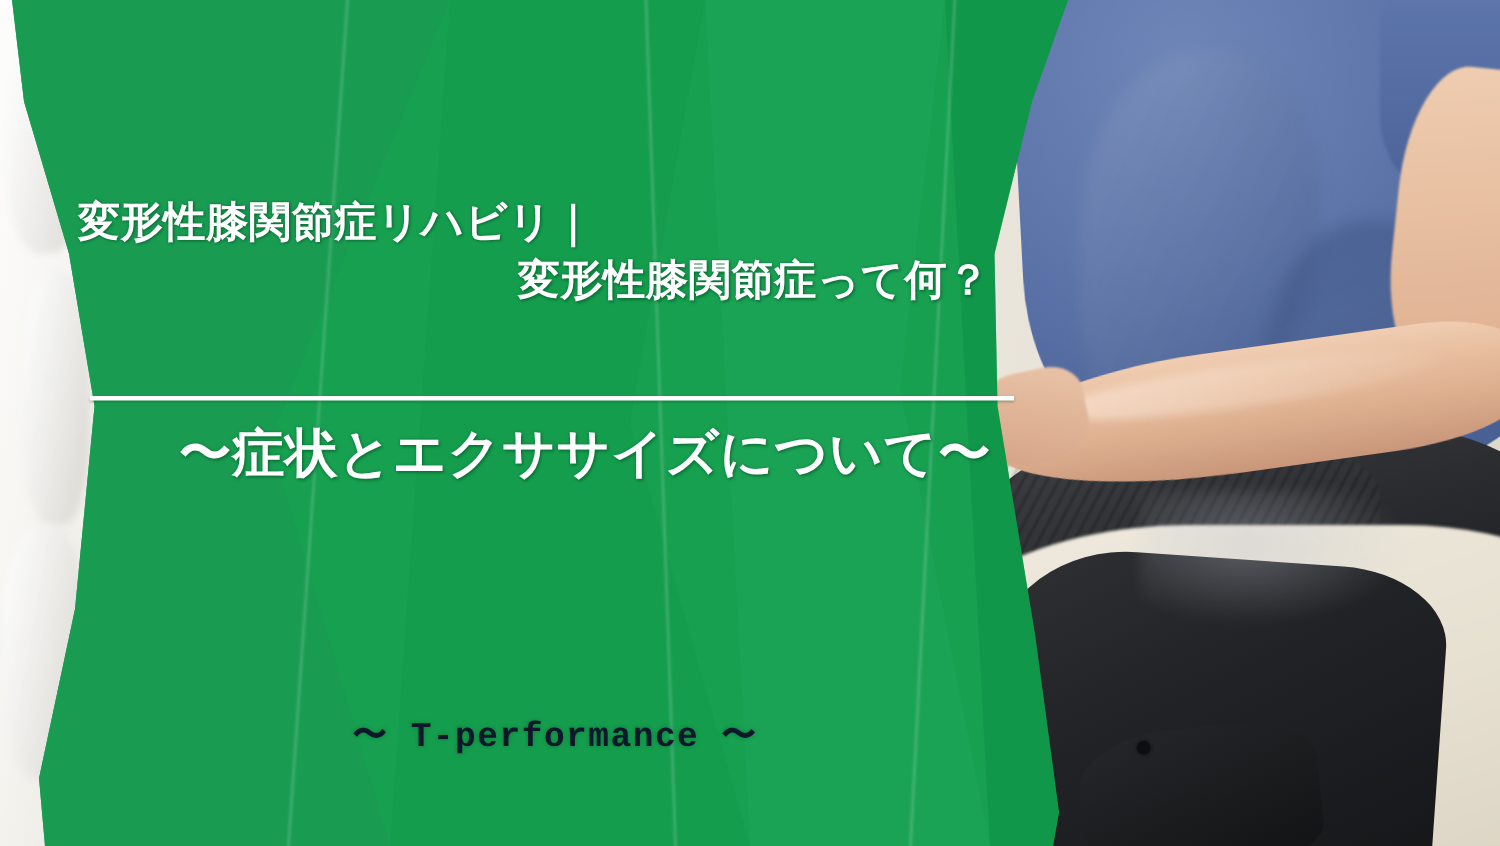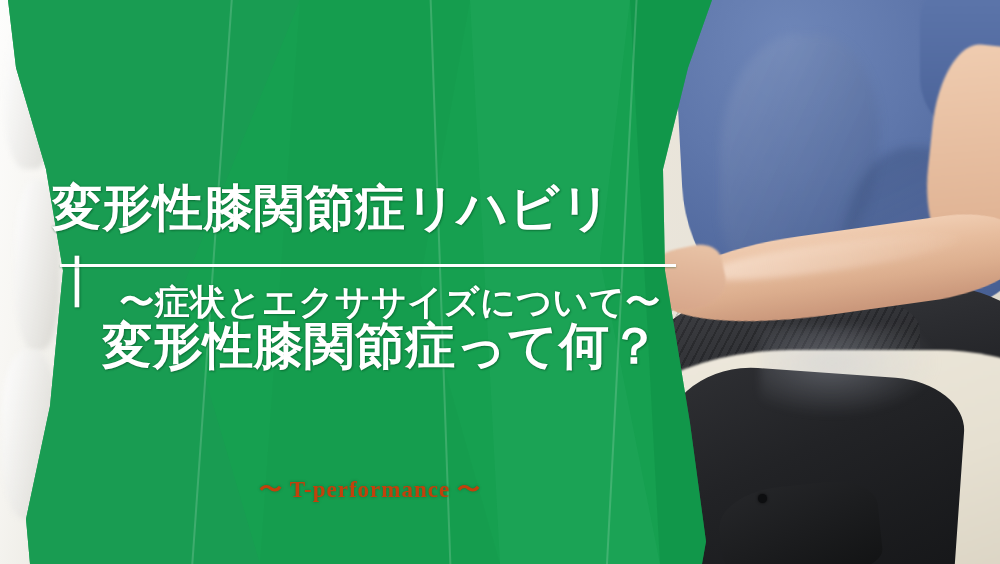--- a/index.html
+++ b/index.html
@@ -268,27 +268,26 @@
     z-index:5;
   }
   .headline{
     position:absolute;
     left:0;
     top:130px;
     width:660px;
     color:#ffffff;
     font-family:"Liberation Serif","DejaVu Serif",serif;
     font-weight:700;
-    font-size:50px;
+    font-size:28px;
     line-height:1.38;
     letter-spacing:0.5px;
     text-shadow:
       0 0 2px rgba(0,90,40,.55),
       1px 1px 2px rgba(0,70,30,.45);
-    margin-top: 44px;
   }
   .headline .l1{ display:block; text-align:left; padding-left:52px;}
   .headline .l2{ display:block; text-align:right; padding-left:87px;}
 
   .divider{
     position:absolute;
     left:60px;
     top:264px;
     width:616px;
     height:3px;
@@ -313,22 +312,22 @@
       1px 1px 2px rgba(0,70,30,.4);
     padding-left: 20px;
   }
 
   .byline{
     position:absolute;
     left:60px;
     top:474px;
     width:620px;
     text-align:center;
-    color:#c2410c;
-    font-family:Liberation Serif, serif;
+    color:#0f172a;
+    font-family:Liberation Mono, monospace;
     font-weight:700;
     font-size:23px;
     letter-spacing:1px;
     text-shadow:0 0 3px rgba(0,80,35,.45);
   }
 </style>
 </head>
 <body>
 
 <div id="thumbnail">

